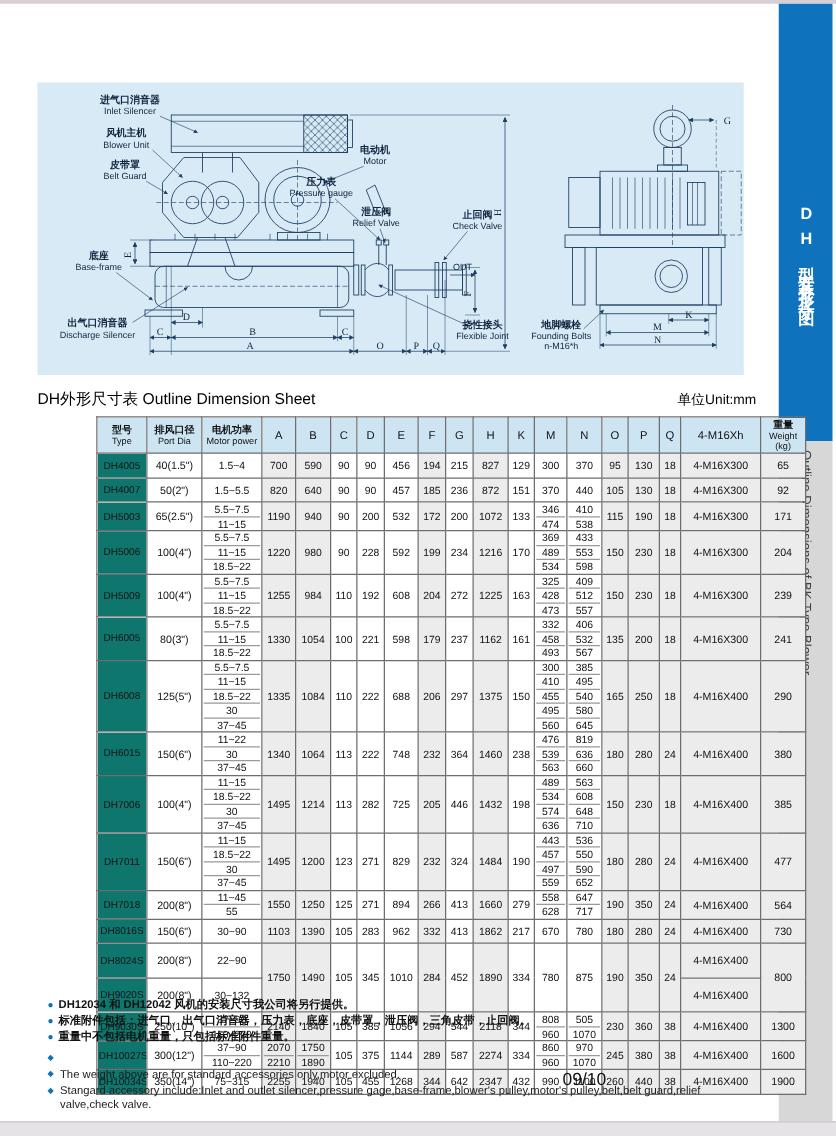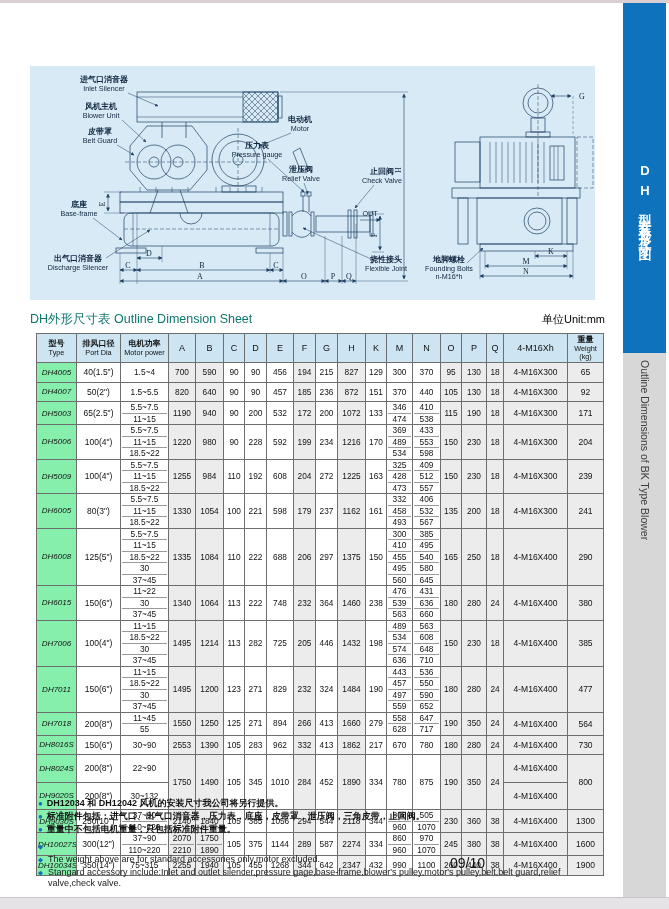--- a/index.html
+++ b/index.html
@@ -31,32 +31,32 @@
   .cn{font-size:8px;font-weight:bold;}
   .en{font-size:7.2px;}
   .dim{font-size:8px;font-family:"Liberation Serif","DejaVu Serif",serif;fill:#10263f;}
   .ln{stroke:#1d3f63;stroke-width:0.7;fill:none;}
   .lnt{stroke:#1d3f63;stroke-width:0.5;fill:none;}
   .dash{stroke:#1d3f63;stroke-width:0.5;fill:none;stroke-dasharray:4 2;}
   .dimln{stroke:#1d3f63;stroke-width:0.6;fill:none;}
   .ext{stroke:#1d3f63;stroke-width:0.4;fill:none;}
   
   #sheet-header{position:absolute;left:30px;top:311px;width:575px;display:flex;justify-content:space-between;align-items:baseline;}
-  #sheet-title{font-size:12.5px;color:#0f766e;}
+  #sheet-title{font-size:12.5px;color:#000000;}
   #sheet-unit{font-size:11px;font-weight:normal;color:#000;}
   
   #dim-table{position:absolute;left:36px;top:333px;}
-  table{border-collapse:collapse;table-layout:fixed;width:567px;border:1.5px solid #3f3f3f;}
+  table{border-collapse:collapse;table-layout:fixed;width:567px;border:1.5px solid #3f3f3f;margin-left:41px;}
   th,td{border:1px solid #6e6e6e;text-align:center;vertical-align:middle;
         font-size:8.5px;color:#111;padding:0 1px;overflow:hidden;white-space:nowrap;}
   thead th{background:#cde4f3;padding:1px 0;}
   thead .h-cn{font-size:8px;line-height:10px;font-weight:bold;}
   thead .h-en{font-size:7.3px;line-height:8px;font-weight:normal;}
   thead .h-dim{font-size:9px;font-weight:normal;}
-  td.c-type{background:#86efac;font-size:8px;font-style:italic;}
+  td.c-type{background:#0f766e;font-size:8px;}
   td.gray{background:#ececec;}
   .sub{line-height:10.5px;height:10.5px;font-size:8.3px;}
   .sub.sep{border-bottom:1px solid #9a9a9a;}
   tr.single td{padding:4px 1px;}
   tr.multi td{padding:0 1px;}
   tr.tall2 td{padding:8px 1px;}
   
   #notes{position:absolute;left:38px;top:798px;width:570px;}
   .note{display:flex;align-items:flex-start;margin-bottom:2px;}
   .note .b-round{color:#0f72bc;font-size:8px;line-height:11px;margin-right:4px;}
@@ -790,21 +790,21 @@
           </td>
           <td>
             <div class="sub">238</div>
           </td>
           <td>
             <div class="sub sep">476</div>
             <div class="sub sep">539</div>
             <div class="sub">563</div>
           </td>
           <td>
-            <div class="sub sep">431</div>
+            <div class="sub sep">819</div>
             <div class="sub sep">636</div>
             <div class="sub">660</div>
           </td>
           <td class="gray">
             <div class="sub">180</div>
           </td>
           <td class="gray">
             <div class="sub">280</div>
           </td>
           <td class="gray">
@@ -987,21 +987,21 @@
           <td class="gray c-bolts">4-M16X400</td>
           <td class="gray c-weight">564</td>
         </tr>
         <tr class="single">
           <td class="c-type">DH8016S</td>
           <td class="c-port">150(6")</td>
           <td class="c-power">
             <div class="sub">30~90</div>
           </td>
           <td class="gray">
-            <div class="sub">2553</div>
+            <div class="sub">1103</div>
           </td>
           <td class="gray">
             <div class="sub">1390</div>
           </td>
           <td>
             <div class="sub">105</div>
           </td>
           <td>
             <div class="sub">283</div>
           </td>

